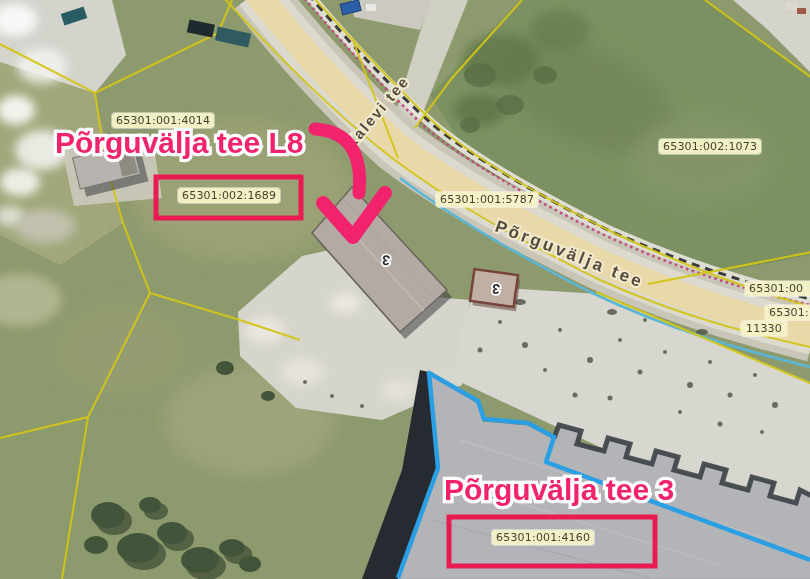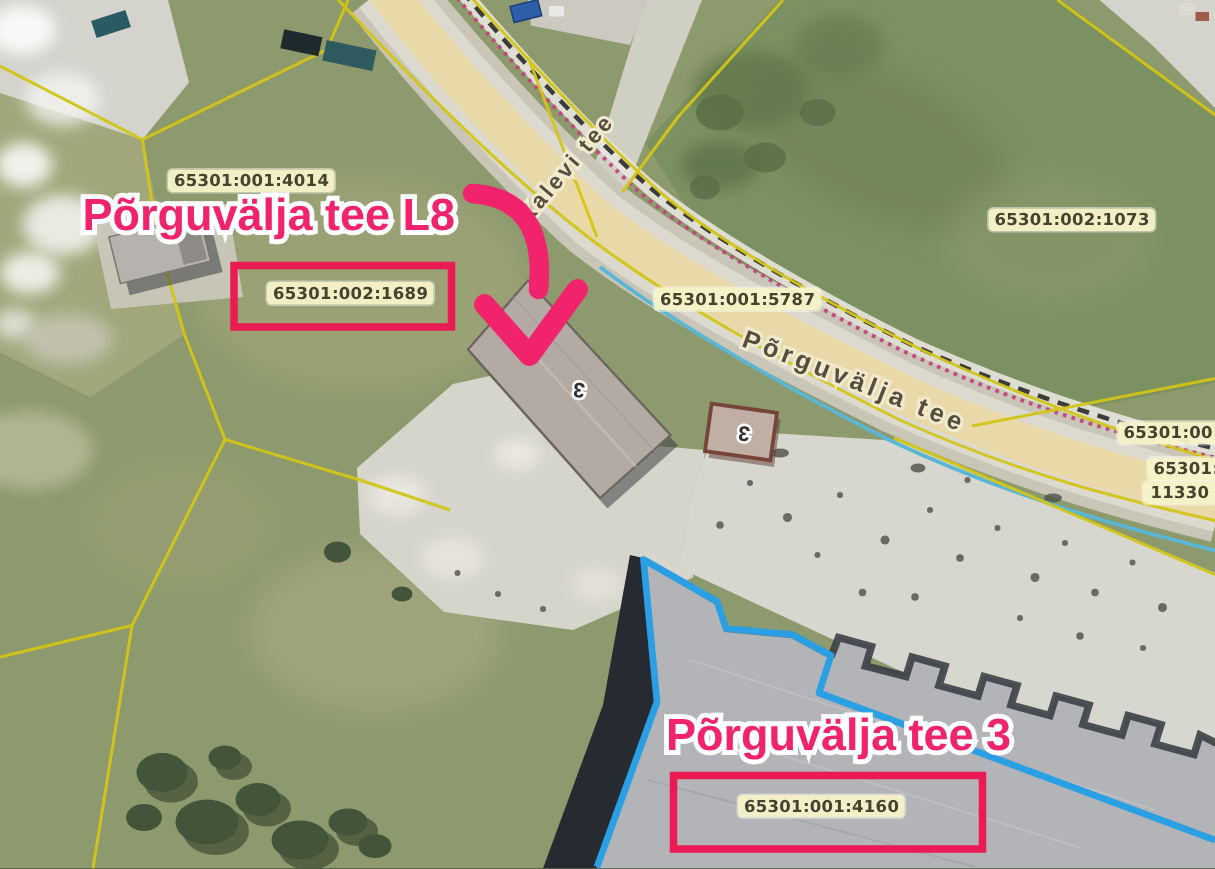--- a/index.html
+++ b/index.html
@@ -1,20 +1,20 @@
 <!DOCTYPE html>
 <html><head>
 <meta charset="utf-8">
 <style>
   html,body{margin:0;padding:0;background:#222;}
   #stage{position:relative;width:810px;height:579px;overflow:hidden;
          font-family:"DejaVu Sans","Liberation Sans",sans-serif;background:#8d9a6d;}
   #stage svg{position:absolute;left:0;top:0;}
   .cad-label{position:absolute;background:rgba(247,243,201,0.95);color:#45422f;
-    font-size:11px;font-weight:bold;line-height:13px;padding:1px 4px;border-radius:3px;
+    font-size:11px;font-weight:normal;line-height:13px;padding:1px 4px;border-radius:3px;
     white-space:nowrap;box-shadow:0 0 0 1px rgba(255,255,255,0.45);letter-spacing:0.2px;}
   .cad-label.small{font-size:11px;padding:1px 5px;}
   .svgtext{font-family:"Liberation Sans","DejaVu Sans",sans-serif;}
 </style>
 </head>
 <body>
 
 <div id="stage">
 
 <svg width="810" height="579" viewBox="0 0 810 579">
@@ -222,17 +222,17 @@
   </g>
   <text class="svgtext" x="55" y="153" font-size="30" font-weight="bold" fill="#f2236d" stroke="#ffffff" stroke-width="6.5" paint-order="stroke">Põrguvälja tee L8</text>
   <text class="svgtext" x="444" y="500" font-size="30" font-weight="bold" fill="#f2236d" stroke="#ffffff" stroke-width="6.5" paint-order="stroke">Põrguvälja tee 3</text>
 </svg>
 
 <div class="cad-label" style="left:112px;top:113px;">65301:001:4014</div>
 <div class="cad-label" style="left:178px;top:188px;">65301:002:1689</div>
 <div class="cad-label" style="left:659px;top:126px;margin-top:13px;">65301:002:1073</div>
 <div class="cad-label" style="left:436px;top:192px;">65301:001:5787</div>
 <div class="cad-label" style="left:492px;top:530px;">65301:001:4160</div>
-<div class="cad-label small" style="left:741px;top:321px;margin-left:21px;">11330</div>
+<div class="cad-label small" style="left:741px;top:321px;">11330</div>
 <div class="cad-label" style="left:745px;top:281px;width:80px;">65301:00</div>
 <div class="cad-label" style="left:765px;top:305px;width:60px;">65301:1</div>
 
 </div>
 
 </body></html>

